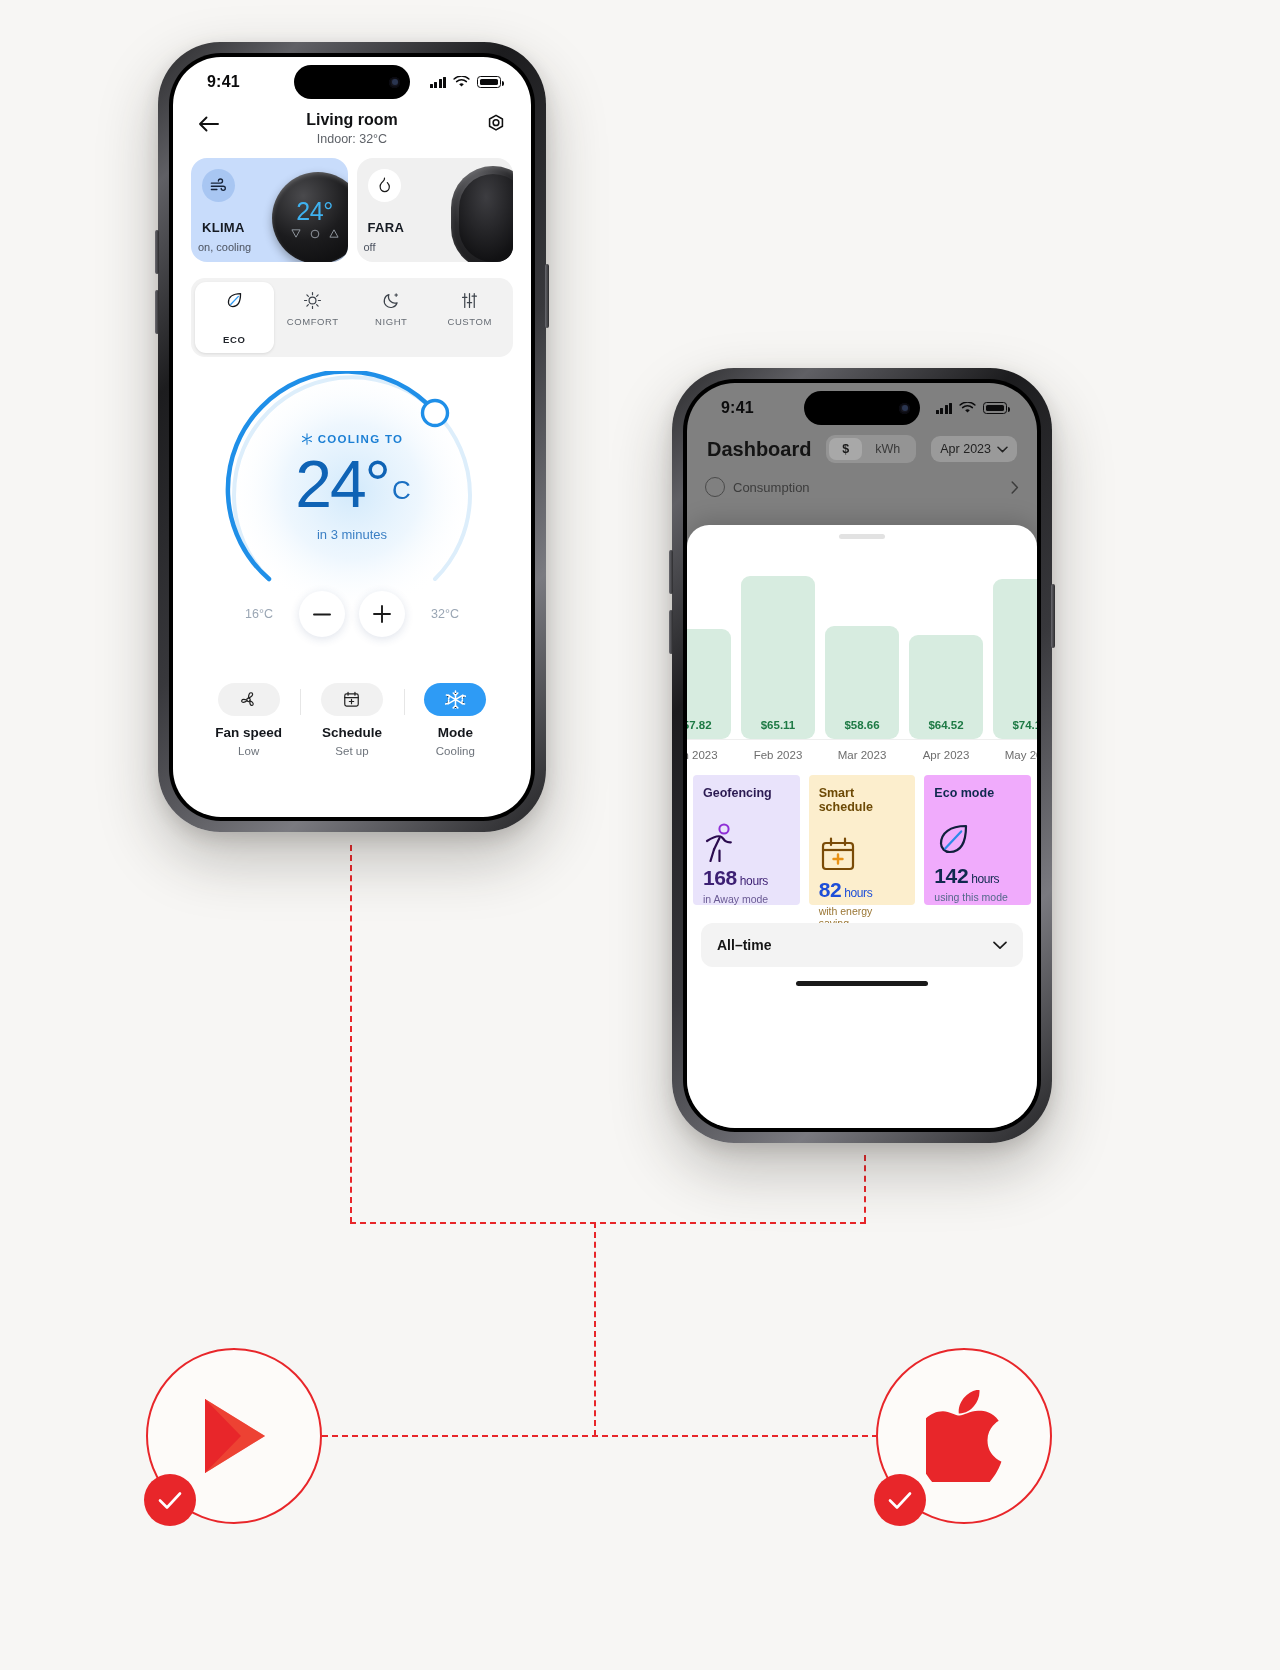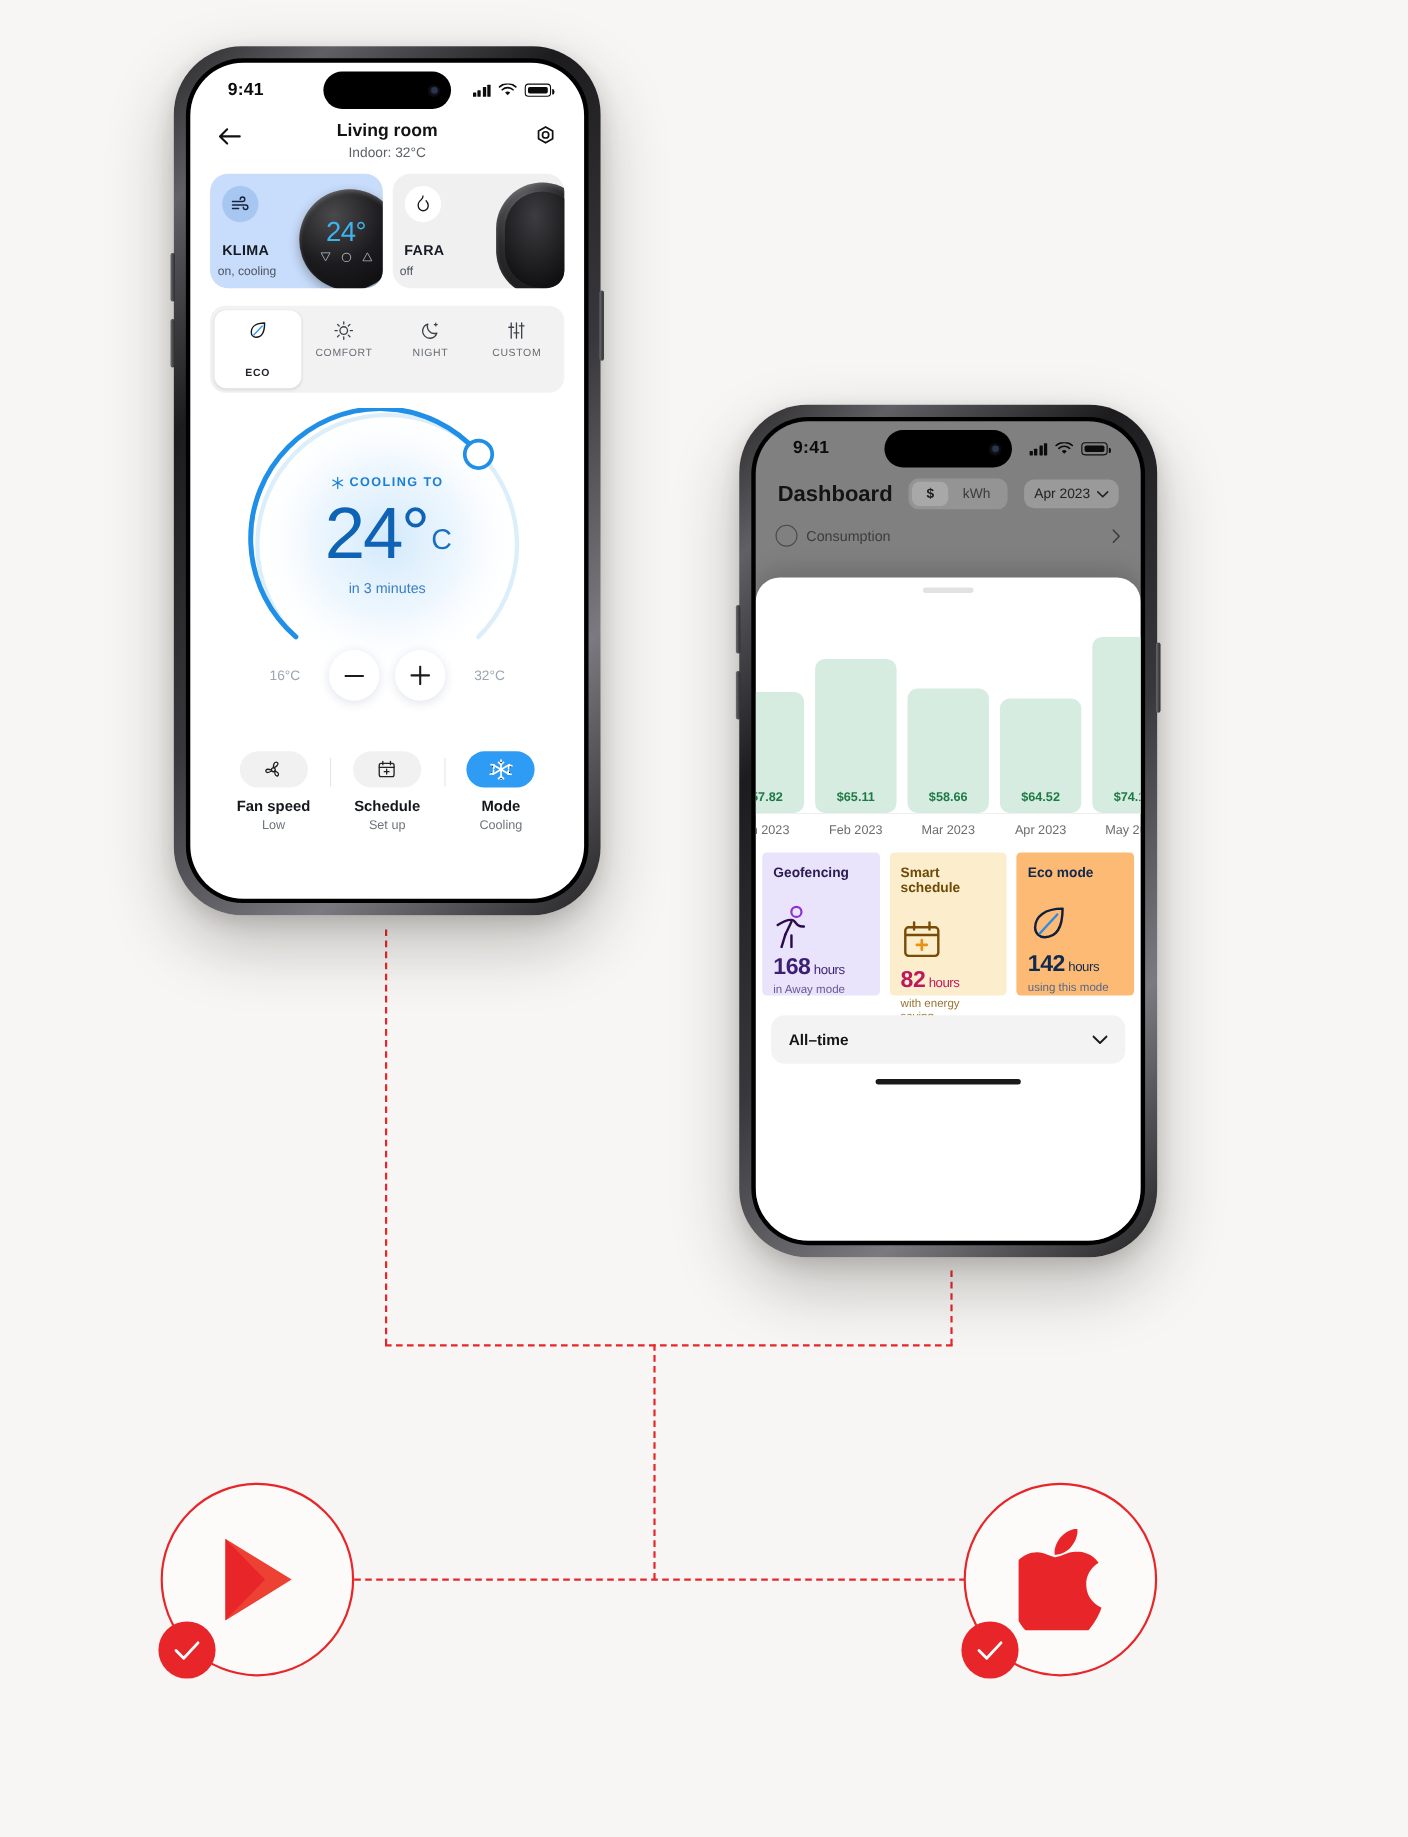--- a/index.html
+++ b/index.html
@@ -152,26 +152,26 @@
   .bar-col { flex:1 1 0; display:flex; flex-direction:column; justify-content:flex-end; min-width:0;}
   .bar { background:#d7ece0; border-radius:9px; display:flex; align-items:flex-end; justify-content:center; padding-bottom:8px;}
   .bar span { font-size:11.5px; font-weight:700; color:#1e7a45; white-space:nowrap;}
   .axis { display:flex; gap:10px; padding: 9px 6px 0; border-top:1px solid #efefef; margin-top:0;}
   .axis div { flex:1 1 0; text-align:center; font-size:11.5px; color:#6d6d6d; white-space:nowrap; min-width:0;}
 
   .feature-row { display:flex; gap:9px; padding: 14px 6px 0; }
   .fcard { flex:1 1 0; border-radius:4px; padding:11px 10px 11px; display:flex; flex-direction:column; min-width:0; height:130px;}
   .fcard.purple { background:#e9e3fb;}
   .fcard.amber  { background:#fceecd;}
-  .fcard.blue   { background:#fdba74;}
+  .fcard.blue   { background:#f0abfc;}
   .fc-title { font-size:12.5px; font-weight:700; }
   .fcard.purple .fc-title{color:#2b1a52;} .fcard.amber .fc-title{color:#6d4a06;} .fcard.blue .fc-title{color:#10294f;}
   .fc-ico { margin: 22px 0 auto; }
   .fc-val { font-size:21px; font-weight:700; letter-spacing:-.4px;}
-  .fcard.purple .fc-val{color:#3c1f73;} .fcard.amber .fc-val{color:#be185d;} .fcard.blue .fc-val{color:#10294f;}
+  .fcard.purple .fc-val{color:#3c1f73;} .fcard.amber .fc-val{color:#1d4ed8;} .fcard.blue .fc-val{color:#10294f;}
   .fc-val small { font-size:12px; font-weight:400; margin-left:3px;}
   .fc-sub { font-size:10.5px; margin-top:3px;}
   .fcard.purple .fc-sub{color:#6a5a94;} .fcard.amber .fc-sub{color:#9a7634;} .fcard.blue .fc-sub{color:#54698a;}
 
   .alltime { margin: 18px 14px 0; background:#f3f3f3; border-radius:12px; padding: 14px 16px; display:flex; align-items:center; cursor:pointer;}
   .alltime span { font-size:14px; font-weight:700; color:#151515;}
   .home-ind { width:132px;height:5px;border-radius:3px;background:#1a1a1a;margin: 14px auto 8px;}
 
   
   .store { position:absolute; width:176px;height:176px;border-radius:50%; border:2px solid #e8262a; background:#fdfbf9; }
@@ -455,21 +455,21 @@
           <div class="grabber"></div>
 
 
           <div class="chart">
             <div class="bar-col" style="margin-left:-36px;">
               <div class="bar" style="height:110px">
                   <span>$57.82</span>
                 </div>
             </div>
             <div class="bar-col">
-              <div class="bar" style="height:140px">
+              <div class="bar" style="height:163px">
                   <span>$65.11</span>
                 </div>
             </div>
             <div class="bar-col">
               <div class="bar" style="height:113px">
                   <span>$58.66</span>
                 </div>
             </div>
             <div class="bar-col">
               <div class="bar" style="height:104px">

